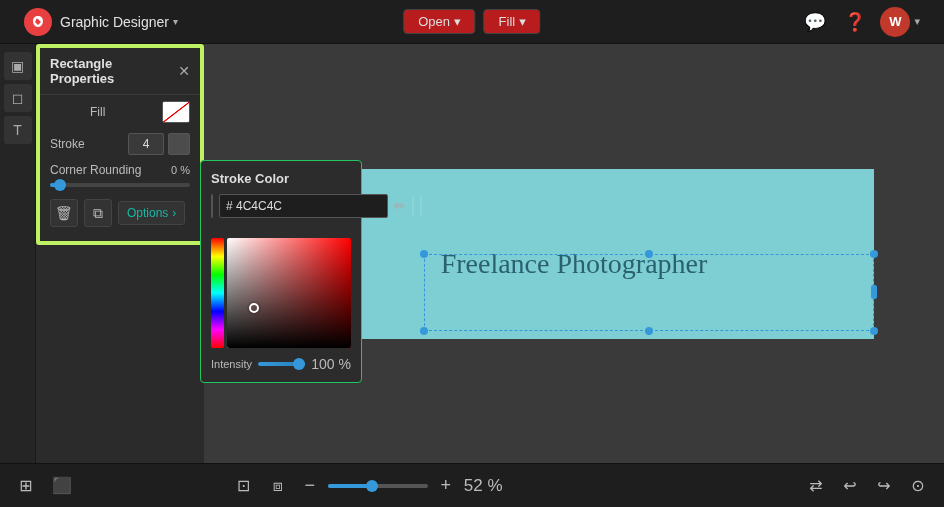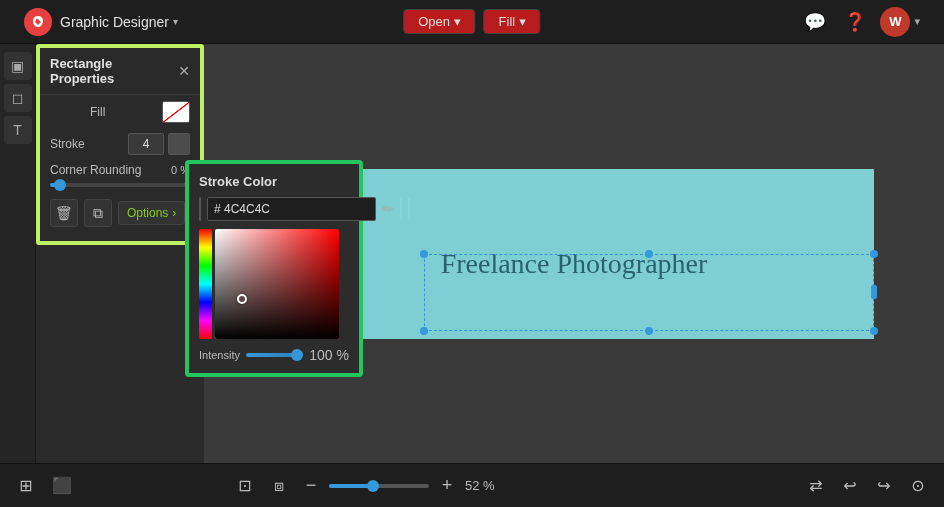--- a/index.html
+++ b/index.html
@@ -204,47 +204,47 @@
       color: #bbb;
       display: flex; align-items: center; justify-content: center;
       cursor: pointer;
       font-size: 14px;
     }
     .options-btn {
       display: flex; align-items: center; gap: 4px;
       background: #333;
       border: 1px solid #444;
       border-radius: 3px;
-      color: #84cc16;
+      color: #14b8a6;
       padding: 4px 8px;
       font-size: 12px;
       cursor: pointer;
       text-align: right;
     }
 
     
     #stroke-color-popup {
       position: absolute;
-      left: 185px; top: 160px;
-      width: 178px;
+      left: 200px; top: 160px;
+      width: 162px;
       background: #2c2c2c;
-      border: 4px solid #22c55e;
+      border: 1px solid #22c55e;
       border-radius: 4px;
       z-index: 70;
       padding: 10px;
     }
     .popup-title {
       color: #ddd;
       font-size: 13px;
       font-weight: 600;
       margin-bottom: 8px;
     }
     .hex-row {
       display: flex; align-items: center; gap: 6px;
-      margin-bottom: 8px;
+      margin-bottom: 20px;
     }
     .hex-color-box {
       width: 24px; height: 24px;
       background: #4c4c4c;
       border: 1px solid #555;
       border-radius: 2px;
     }
     .hex-input {
       flex: 1;
       background: #1e1e1e;
@@ -372,21 +372,21 @@
     }
     .zoom-thumb {
       width: 12px; height: 12px;
       background: #3498db;
       border-radius: 50%;
       position: absolute;
       top: -4px; left: 38%;
     }
     .zoom-pct {
       color: #bbb;
-      font-size: 13px;
+      font-size: 17px;
       min-width: 35px;
     }
     .bottom-right {
       display: flex; align-items: center; gap: 6px;
       margin-left: auto;
     }
   </style>
 </head>
 <body>
 

